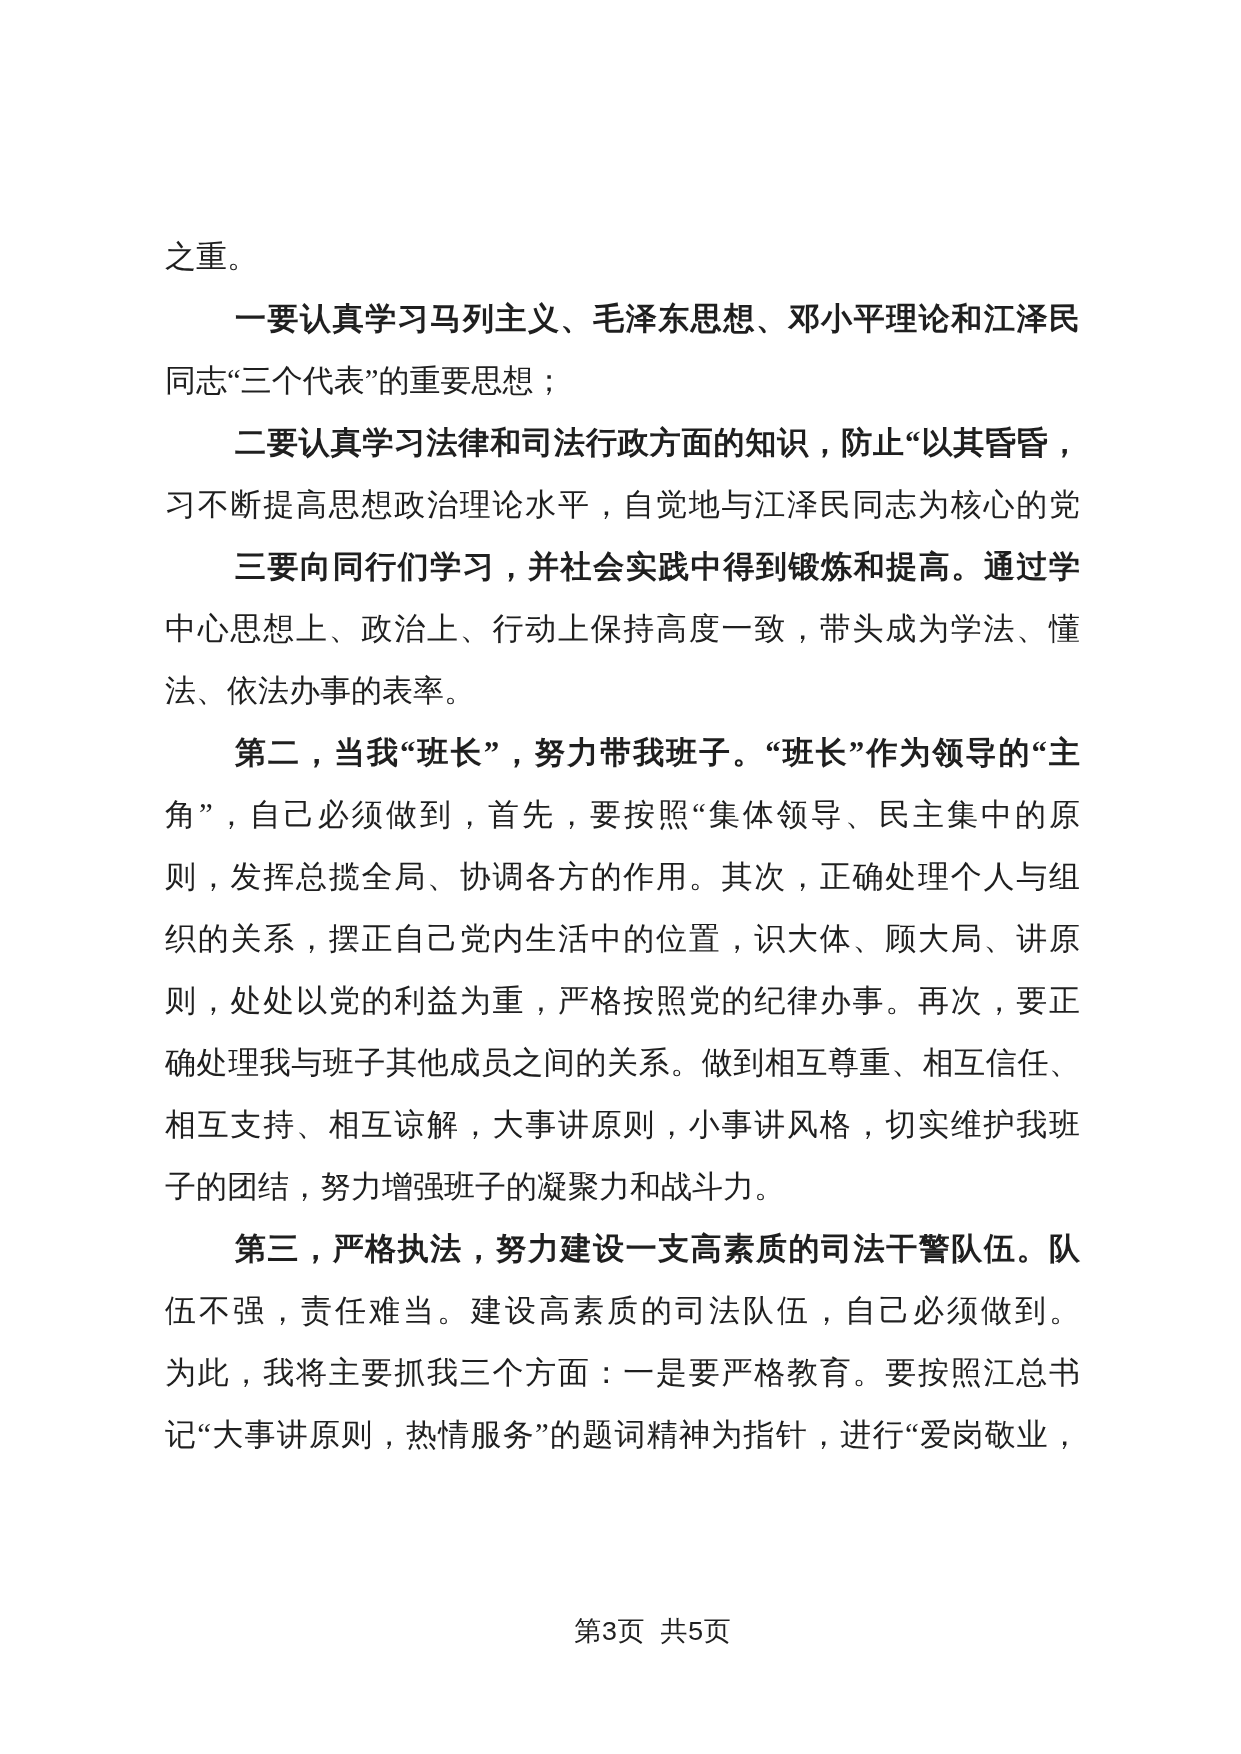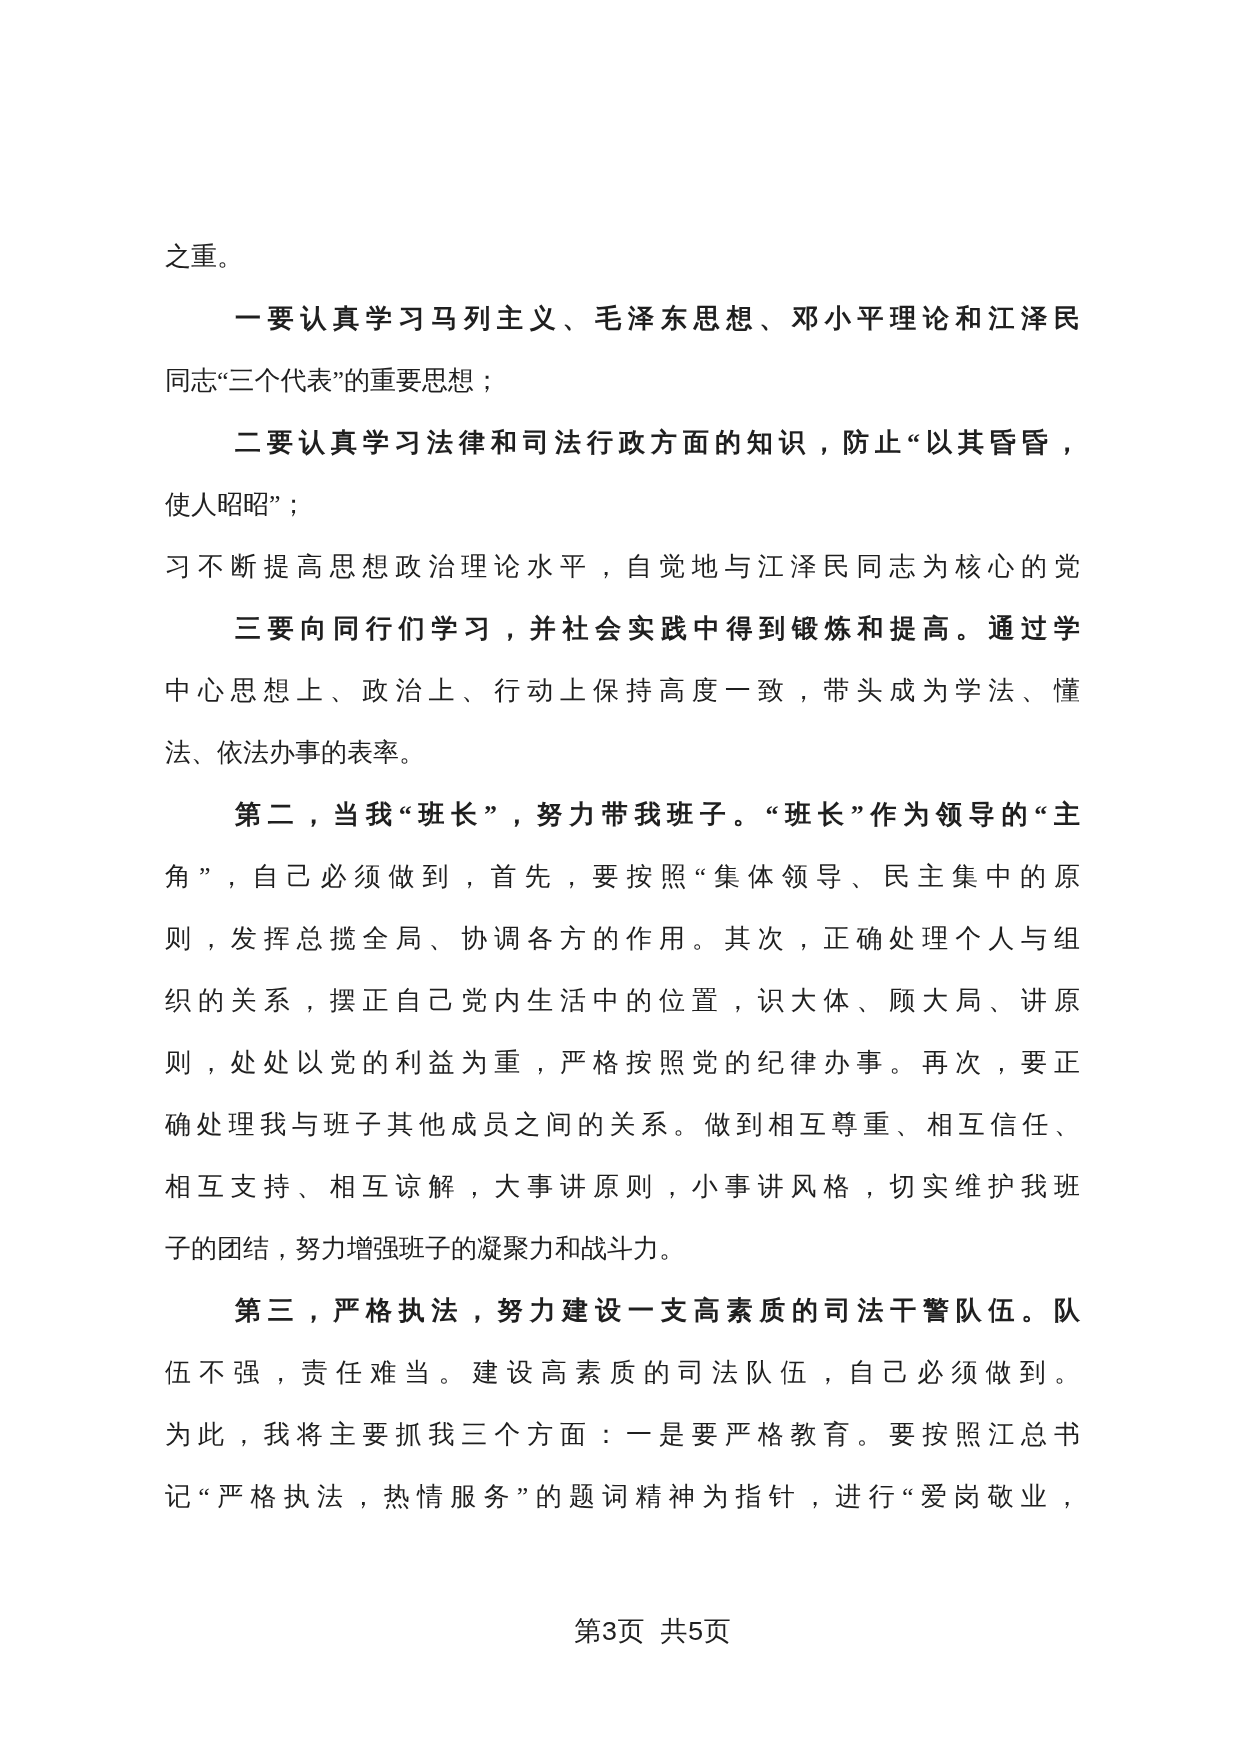--- a/index.html
+++ b/index.html
@@ -26,21 +26,21 @@
   .body-text {
     position: absolute;
     left: 165px;
     top: 226px;
     width: 915px;
     color: var(--ink);
   }
   .line {
     height: 62px;
     line-height: 62px;
-    font-size: 26px;
+    font-size: 31px;
     letter-spacing: 0;
     text-align: left;
   }
   .line.justify {
     text-align: justify;
     text-align-last: justify;
     -moz-text-align-last: justify;
     text-justify: inter-character;
   }
   .line.indent {
@@ -62,34 +62,33 @@
 </style>
 </head>
 <body>
 
 <div class="page">
   <div class="body-text">
       <div class="line">之重。</div>
       <div class="line justify indent">一要认真学习马列主义、毛泽东思想、邓小平理论和江泽民</div>
       <div class="line">同志“三个代表”的重要思想；</div>
       <div class="line justify indent">二要认真学习法律和司法行政方面的知识，防止“以其昏昏，</div>
-      <div class="line">使人昭昭”；</div>
       <div class="line justify">习不断提高思想政治理论水平，自觉地与江泽民同志为核心的党</div>
       <div class="line justify indent">三要向同行们学习，并社会实践中得到锻炼和提高。通过学</div>
       <div class="line justify">中心思想上、政治上、行动上保持高度一致，带头成为学法、懂</div>
       <div class="line">法、依法办事的表率。</div>
       <div class="line justify indent">第二，当我“班长”，努力带我班子。“班长”作为领导的“主</div>
       <div class="line justify">角”，自己必须做到，首先，要按照“集体领导、民主集中的原</div>
       <div class="line justify">则，发挥总揽全局、协调各方的作用。其次，正确处理个人与组</div>
       <div class="line justify">织的关系，摆正自己党内生活中的位置，识大体、顾大局、讲原</div>
       <div class="line justify">则，处处以党的利益为重，严格按照党的纪律办事。再次，要正</div>
       <div class="line justify">确处理我与班子其他成员之间的关系。做到相互尊重、相互信任、</div>
       <div class="line justify">相互支持、相互谅解，大事讲原则，小事讲风格，切实维护我班</div>
       <div class="line">子的团结，努力增强班子的凝聚力和战斗力。</div>
       <div class="line justify indent">第三，严格执法，努力建设一支高素质的司法干警队伍。队</div>
       <div class="line justify">伍不强，责任难当。建设高素质的司法队伍，自己必须做到。</div>
       <div class="line justify">为此，我将主要抓我三个方面：一是要严格教育。要按照江总书</div>
-      <div class="line justify">记“严格执法，热情服务”的题词精神为指针，进行“爱岗敬业，</div>
+      <div class="line justify">记“大事讲原则，热情服务”的题词精神为指针，进行“爱岗敬业，</div>
     </div>
   <div class="page-footer">
     <span>第3页 共5页</span>
   </div>
 </div>
 
 </body></html>

